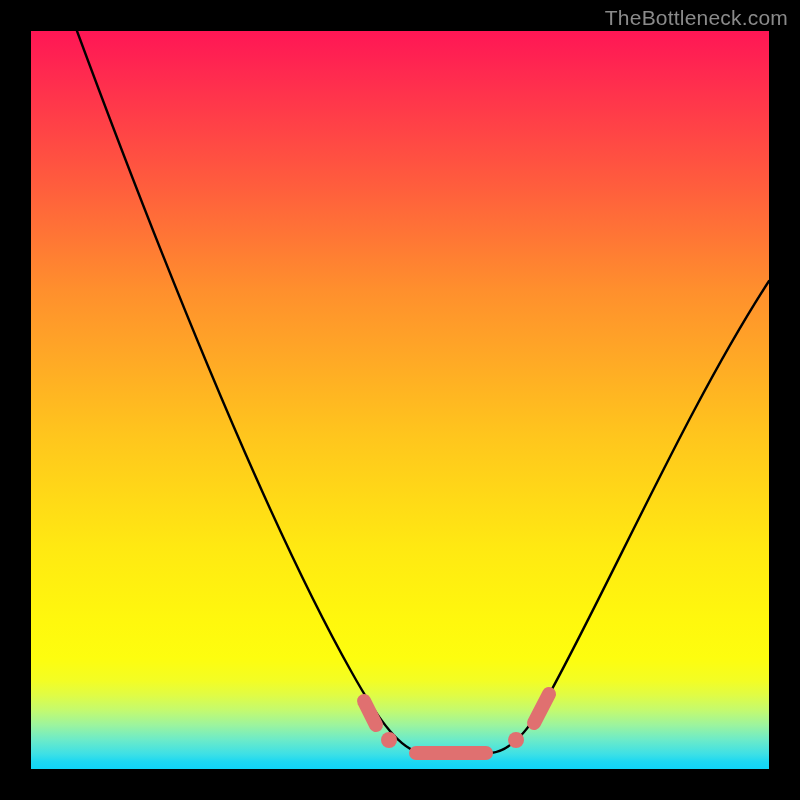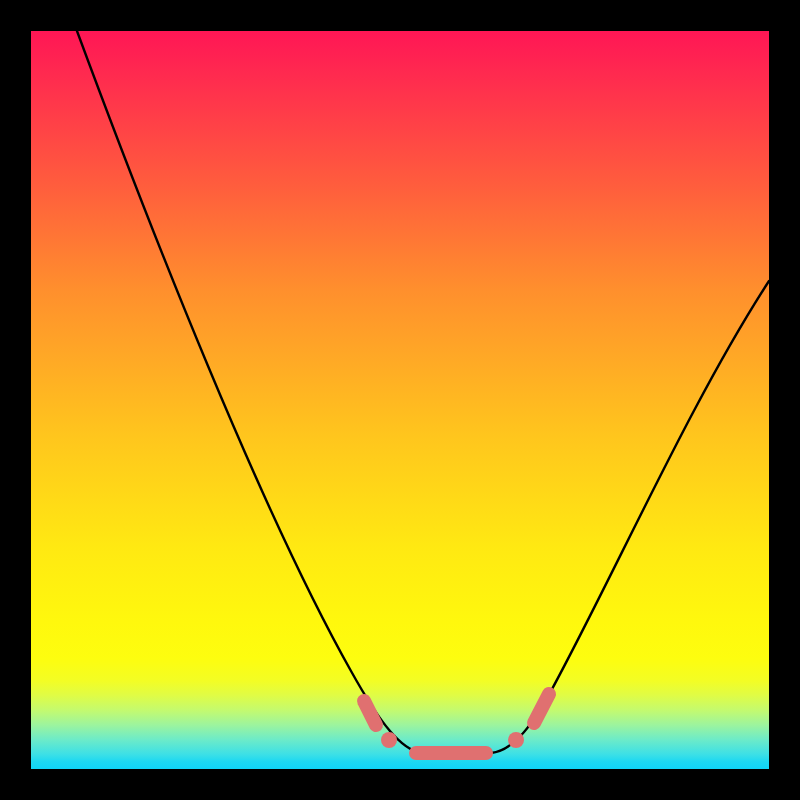--- a/index.html
+++ b/index.html
@@ -92,13 +92,14 @@
       <path class="curve-path" d="M 46 0 C 120 200, 230 480, 320 640 C 350 694, 370 718, 390 722 L 460 722 C 480 720, 498 700, 520 660 C 585 540, 660 370, 738 250"></path>
 
       <line class="bead-long" x1="333" y1="670" x2="345" y2="694"></line>
       <circle class="bead" cx="358" cy="709" r="8"></circle>
       <line class="bead-long" x1="385" y1="722" x2="455" y2="722"></line>
       <circle class="bead" cx="485" cy="709" r="8"></circle>
       <line class="bead-long" x1="503" y1="692" x2="518" y2="663"></line>
     </svg>
   </div>
 
+  <div class="watermark">TheBottleneck.com</div>
 </div>
 
 </body></html>

